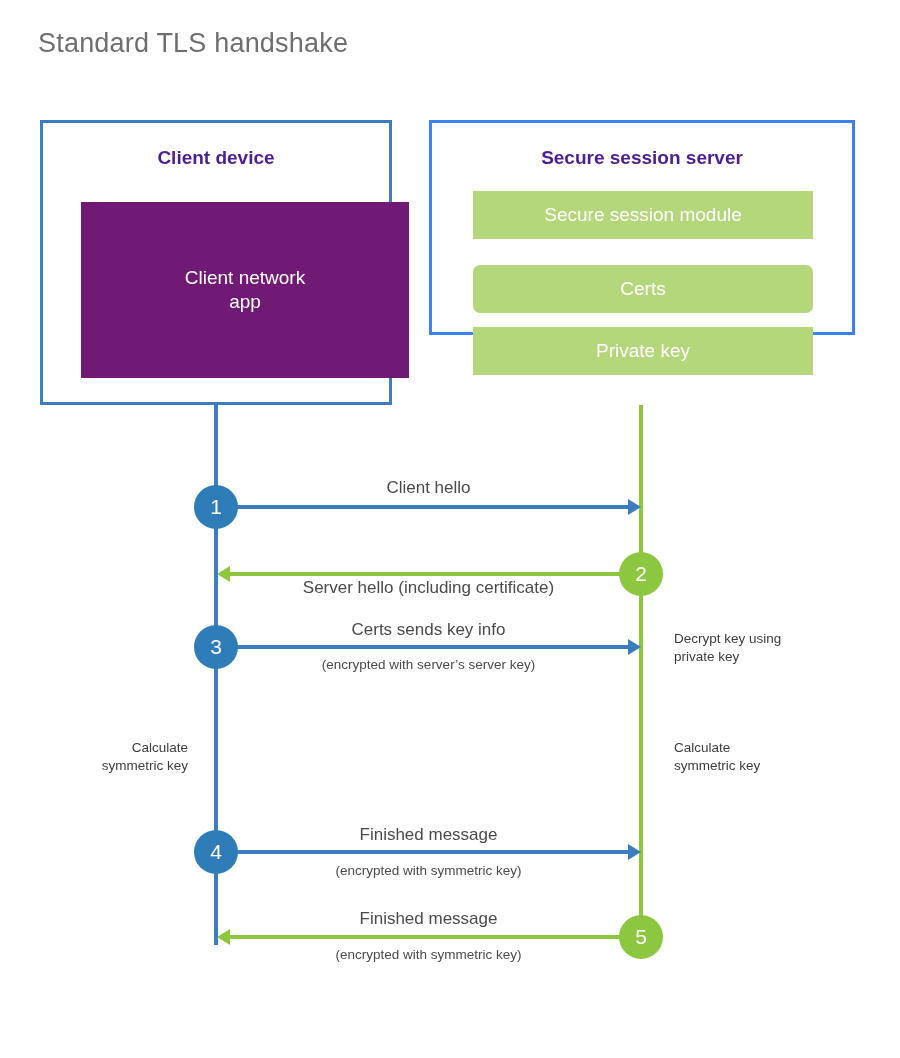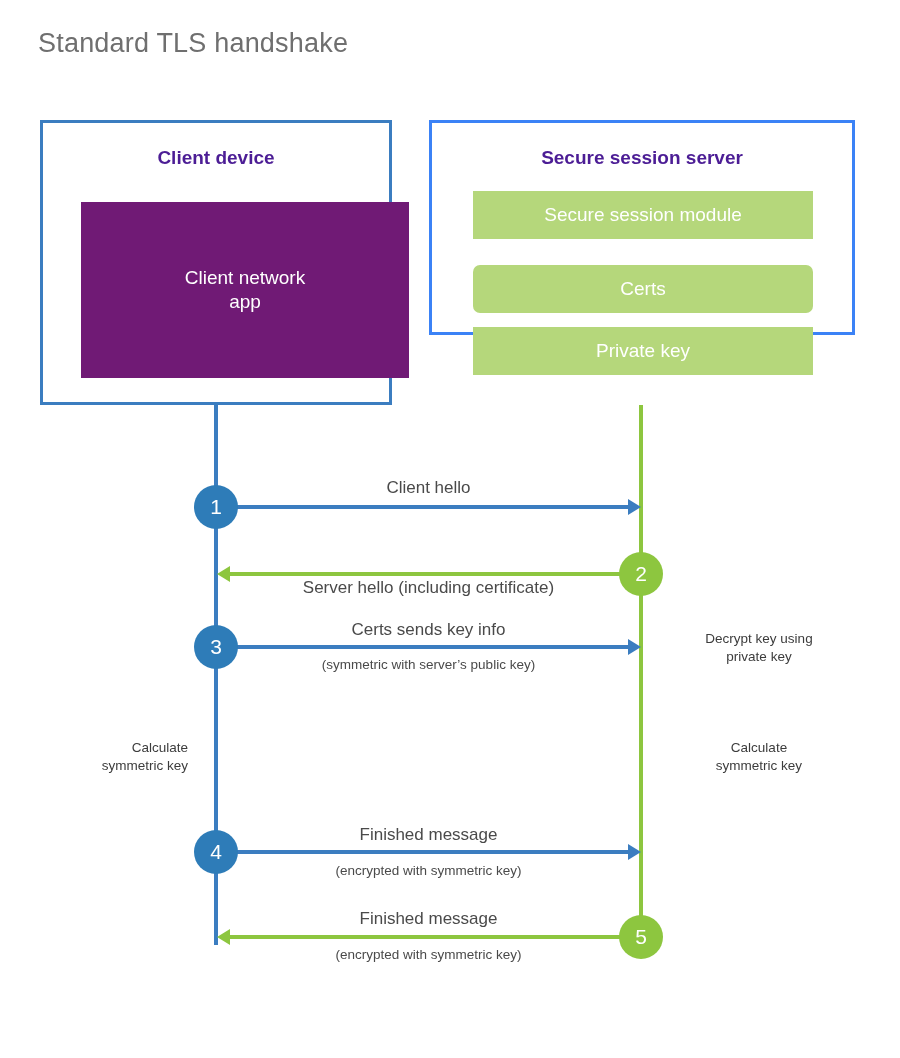--- a/index.html
+++ b/index.html
@@ -168,21 +168,21 @@
     white-space: nowrap;
   }
   .side-note {
     position: absolute;
     color: #3c3c3c;
     font-size: 13.5px;
     line-height: 1.32;
     white-space: pre-line;
   }
   .side-note.left-col { text-align: right; }
-  .side-note.right-col { text-align: center; }
+  .side-note.right-col { text-align: left; }
 </style>
 </head>
 <body>
 
 <div id="page">
 
   <div id="page-title">Standard TLS handshake</div>
 
   <div class="party-box" id="client-box">
     <div class="party-heading">Client device</div>
@@ -209,21 +209,21 @@
   <div class="msg-label" style="left:216px; top:532px; width:425px;margin-top:46px;">Server hello (including certificate)</div>
   <div class="msg-arrow green" style="left:229px; top:572px; width:412px;">
     <span class="head left"></span>
   </div>
   <div class="step-circle green" style="left:619px; top:552px;">2</div>
 
   <div class="msg-label" style="left:216px; top:620px; width:425px;">Certs sends key info</div>
   <div class="msg-arrow blue" style="left:216px; top:645px; width:413px;">
     <span class="head right"></span>
   </div>
-  <div class="msg-sublabel" style="left:216px; top:657px; width:425px;">(symmetric with server’s public key)</div>
+  <div class="msg-sublabel" style="left:216px; top:657px; width:425px;">(encrypted with server’s server key)</div>
   <div class="step-circle blue" style="left:194px; top:625px;">3</div>
 
   <div class="side-note right-col" style="left: 674px; top: 630px; width: 170px; white-space: pre-line;">Decrypt key using
 private key</div>
 
   <div class="side-note left-col" style="left: 24px; top: 739px; width: 164px; white-space: pre-line;">Calculate
 symmetric key</div>
   <div class="side-note right-col" style="left: 674px; top: 739px; width: 170px; white-space: pre-line;">Calculate
 symmetric key</div>
 

